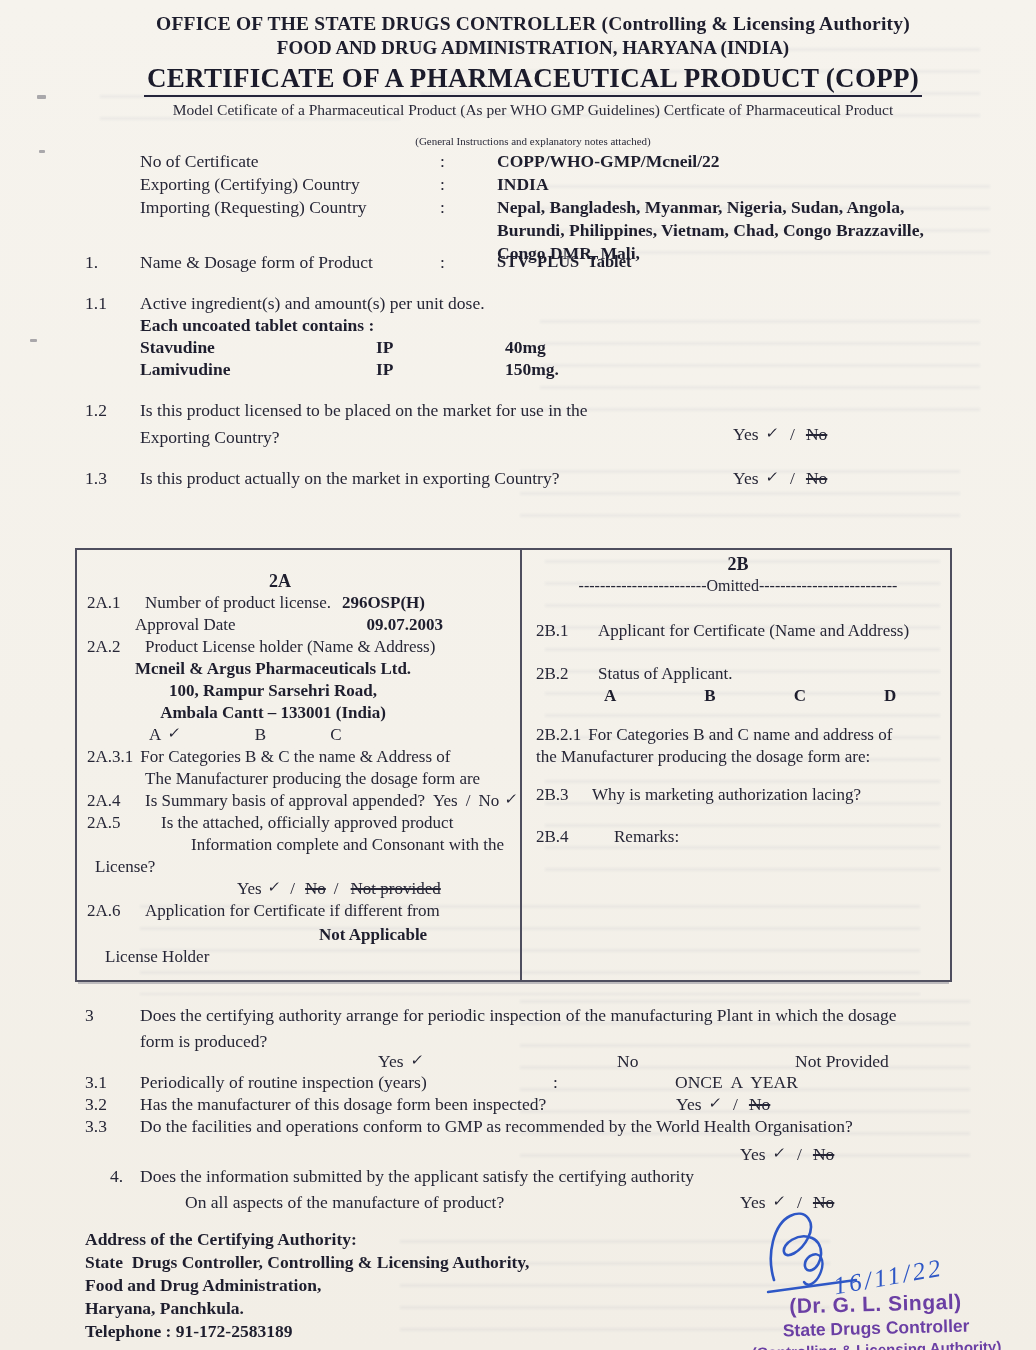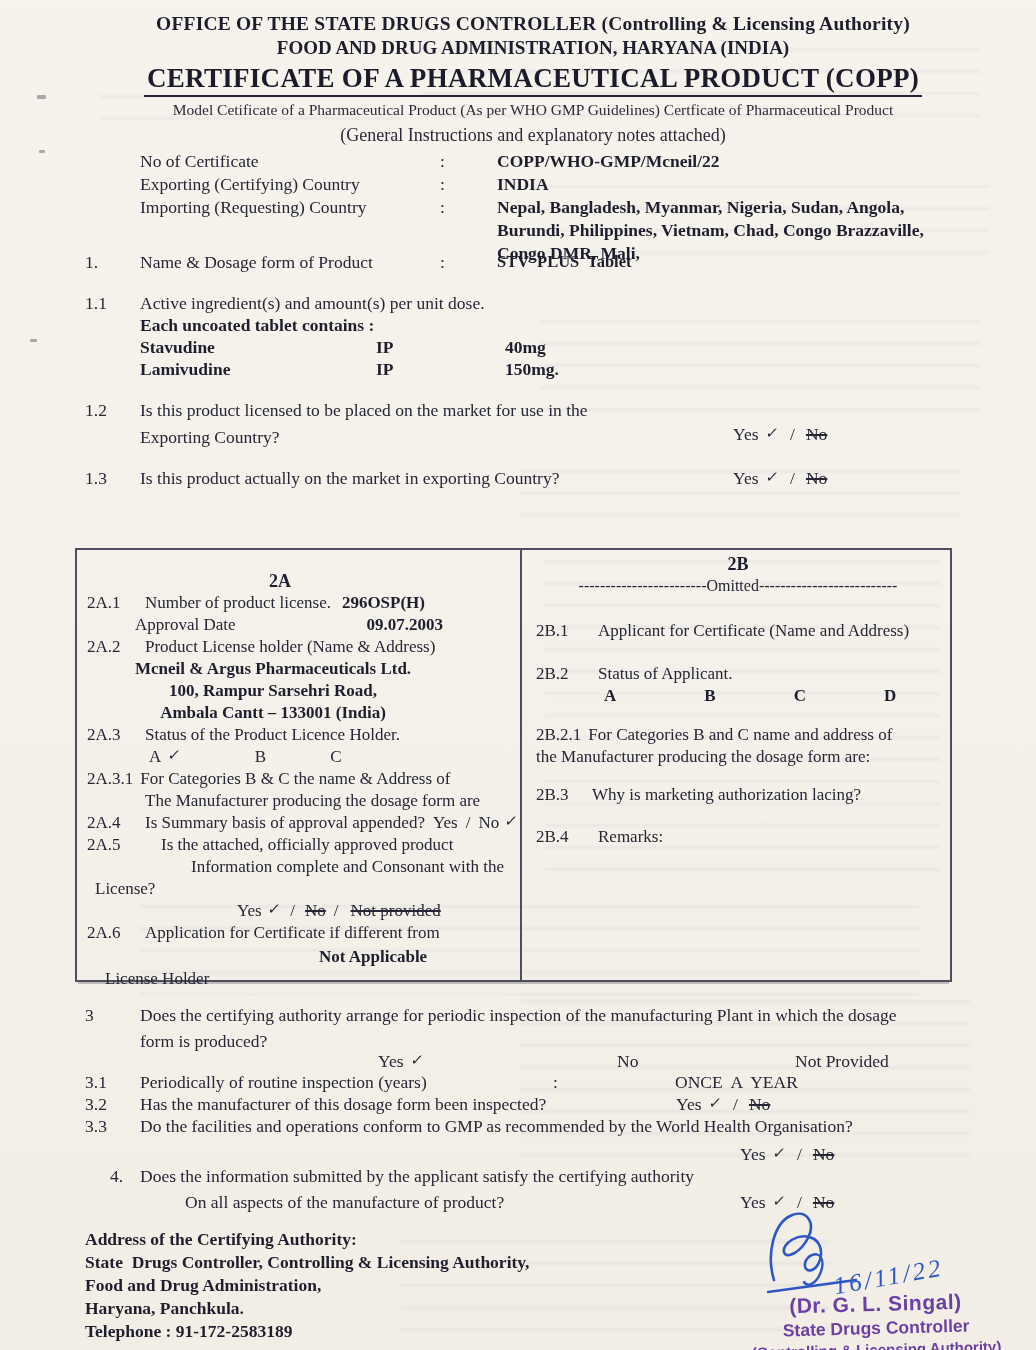--- a/index.html
+++ b/index.html
@@ -15,21 +15,21 @@
   .ans{display:flex;gap:11px;align-items:baseline;}
   .chk{display:inline-block;transform:translateY(-2px) skewX(-10deg);font-size:15px;margin-left:-3px;}
   
   .hdr{position:absolute;left:34px;right:4px;top:13px;text-align:center;}
   .hdr .h1{font-size:19.5px;font-weight:bold;color:#1d1d2d;letter-spacing:.2px;}
   .hdr .h2{font-size:19px;font-weight:bold;color:#1d1d2d;margin-top:2px;}
   .hdr .title{margin-top:4px;}
   .hdr .title span{display:inline-block;font-size:27px;font-weight:bold;color:#1b1b2b;
      border-bottom:2.5px solid #24243a;padding:0 3px 1px;letter-spacing:.3px;}
   .hdr .s1{font-size:15.5px;margin-top:4px;color:#2a2a3a;}
-  .hdr .s2{font-size:18px;margin-top:6px;color:#2a2a3a;}
+  .hdr .s2{font-size:11px;margin-top:16px;color:#2a2a3a;}
   
   .tbl{position:absolute;left:75px;top:548px;width:873px;height:430px;
        border:2px solid #4e4e5e;box-shadow:0 5px 0 -3px rgba(90,90,110,.35);}
   .tbl .vdiv{position:absolute;left:443px;top:0;bottom:0;width:2px;background:#4e4e5e;}
   .col{position:absolute;top:0;bottom:0;font-size:17px;}
   .colA{left:0;width:404px;padding:20px 8px 0 10px;box-sizing:border-box;}
   .colB{left:445px;right:0;padding:3px 10px 0 14px;box-sizing:border-box;}
   .r{line-height:22px;white-space:pre;display:flex;align-items:baseline;}
   .r .num{display:inline-block;width:58px;flex:none;}
   .sec-h{text-align:center;font-weight:bold;font-size:18px;line-height:22px;color:#1e1e2e;}
@@ -130,24 +130,20 @@
         <span style="padding-left:48px;">Approval Date</span>
         <span class="b" style="margin-left:auto;margin-right:30px;">09.07.2003</span>
       </div>
       <div class="r">
         <span class="num">2A.2</span>
         <span>Product License holder (Name &amp; Address)</span>
       </div>
       <span class="center b" style="line-height:22px;padding-right:14px;">Mcneil &amp; Argus Pharmaceuticals Ltd.</span>
       <span class="center b" style="line-height:22px;padding-right:14px;">100, Rampur Sarsehri Road,</span>
       <span class="center b" style="line-height:22px;padding-right:14px;">Ambala Cantt – 133001 (India)</span>
-      <div class="r">
-        <span class="num">2A.3</span>
-        <span>Status of the Product Licence Holder.</span>
-      </div>
       <div class="r" style="padding-left:62px;">
         <span>A</span>
         <span class="chk" style="margin-left:7px;">✓</span>
         <span style="margin-left:74px;">B</span>
         <span style="margin-left:64px;">C</span>
       </div>
       <div class="r">
         <span style="margin-right:7px;">2A.3.1</span>
         <span>For Categories B &amp; C the name &amp; Address of</span>
       </div>
@@ -215,21 +211,21 @@
         <span style="margin-right:7px;">2B.2.1</span>
         <span>For Categories B and C name and address of</span>
       </div>
       <div class="r">
         <span>the Manufacturer producing the dosage form are:</span>
       </div>
       <div class="r" style="margin-top:16px;">
         <span class="num" style="width:56px;">2B.3</span>
         <span>Why is marketing authorization lacing?</span>
       </div>
-      <div class="r" style="margin-top:20px;">
+      <div class="r" style="margin-top:20px;gap:16px;">
         <span class="num" style="width:62px;">2B.4</span>
         <span>Remarks:</span>
       </div>
     </div>
   </div>
 
   <span class="t" style="top:1005px;left:85px;">3</span>
   <span class="t" style="top:1005px;left:140px;">Does the certifying authority arrange for periodic inspection of the manufacturing Plant in which the dosage</span>
   <span class="t" style="top:1031px;left:140px;">form is produced?</span>
   <span class="t ans" style="top:1051px;left:378px;">

